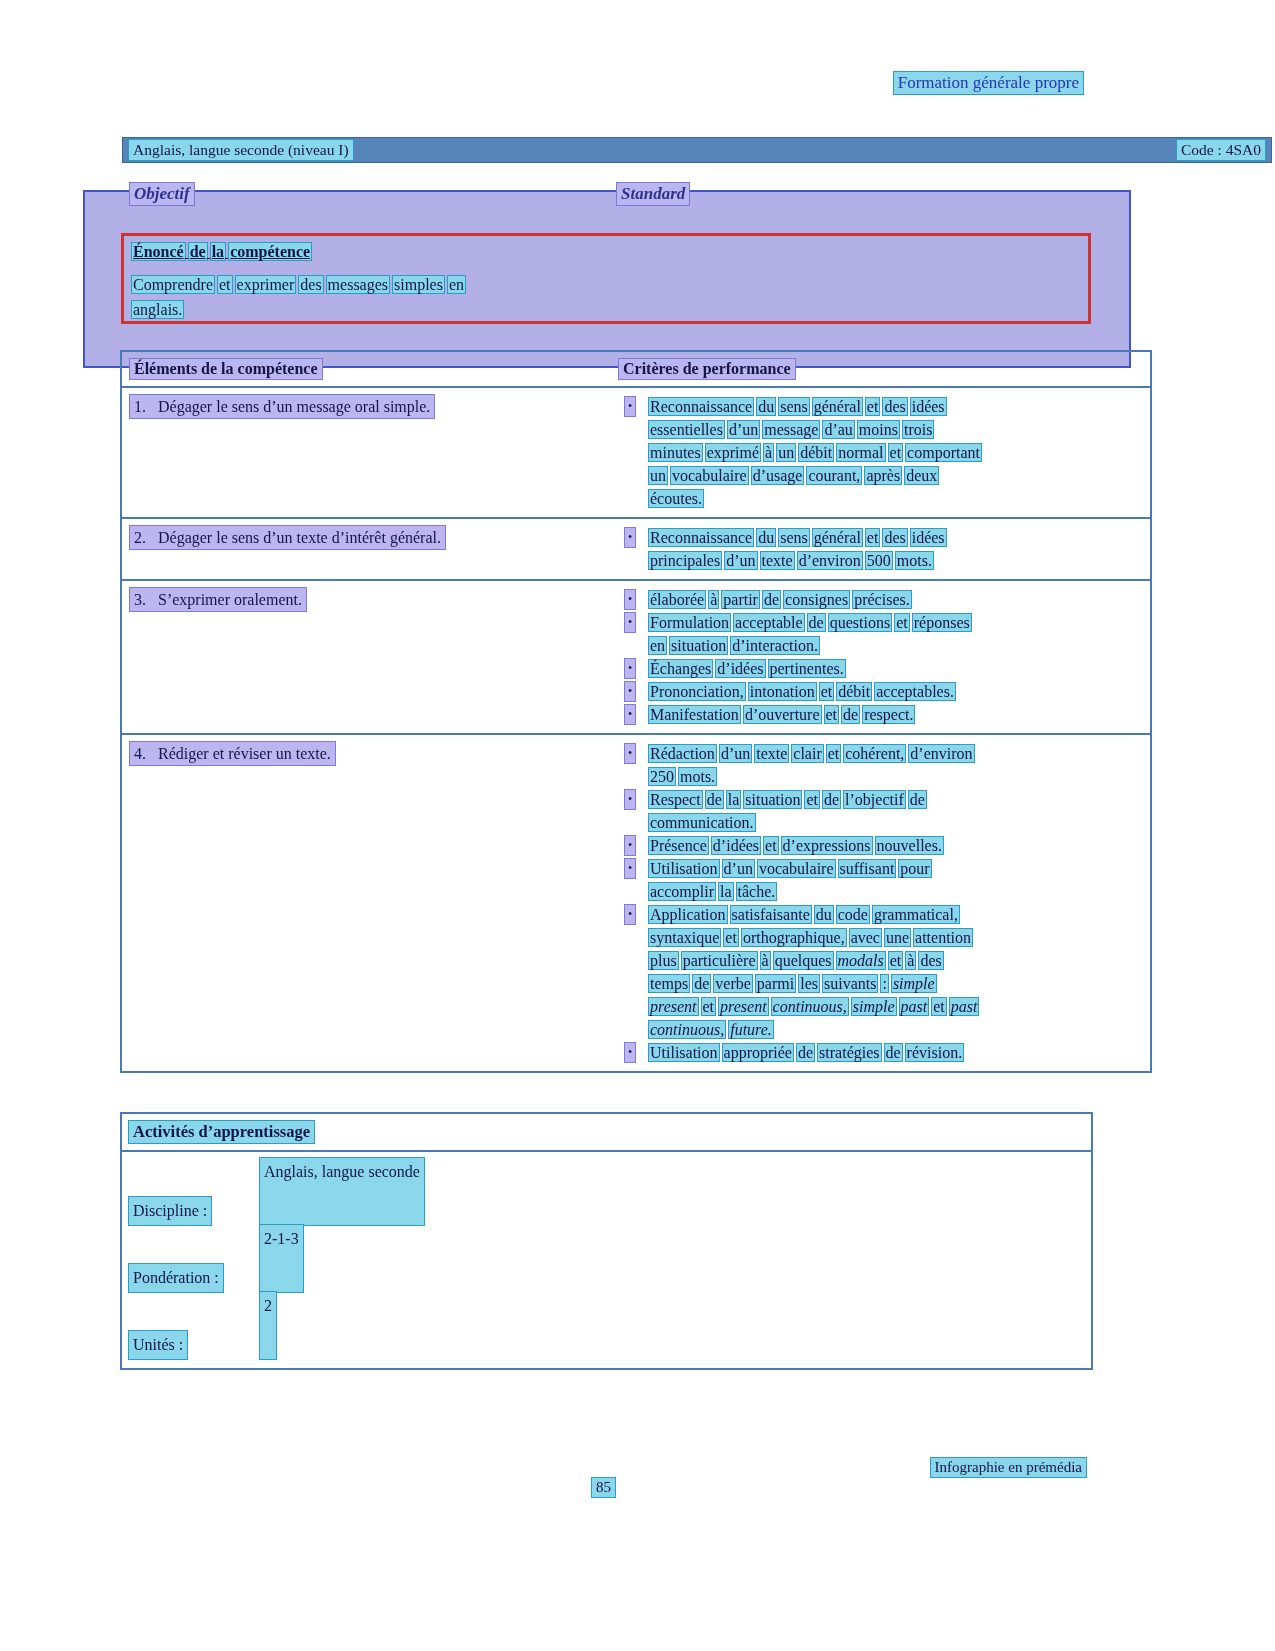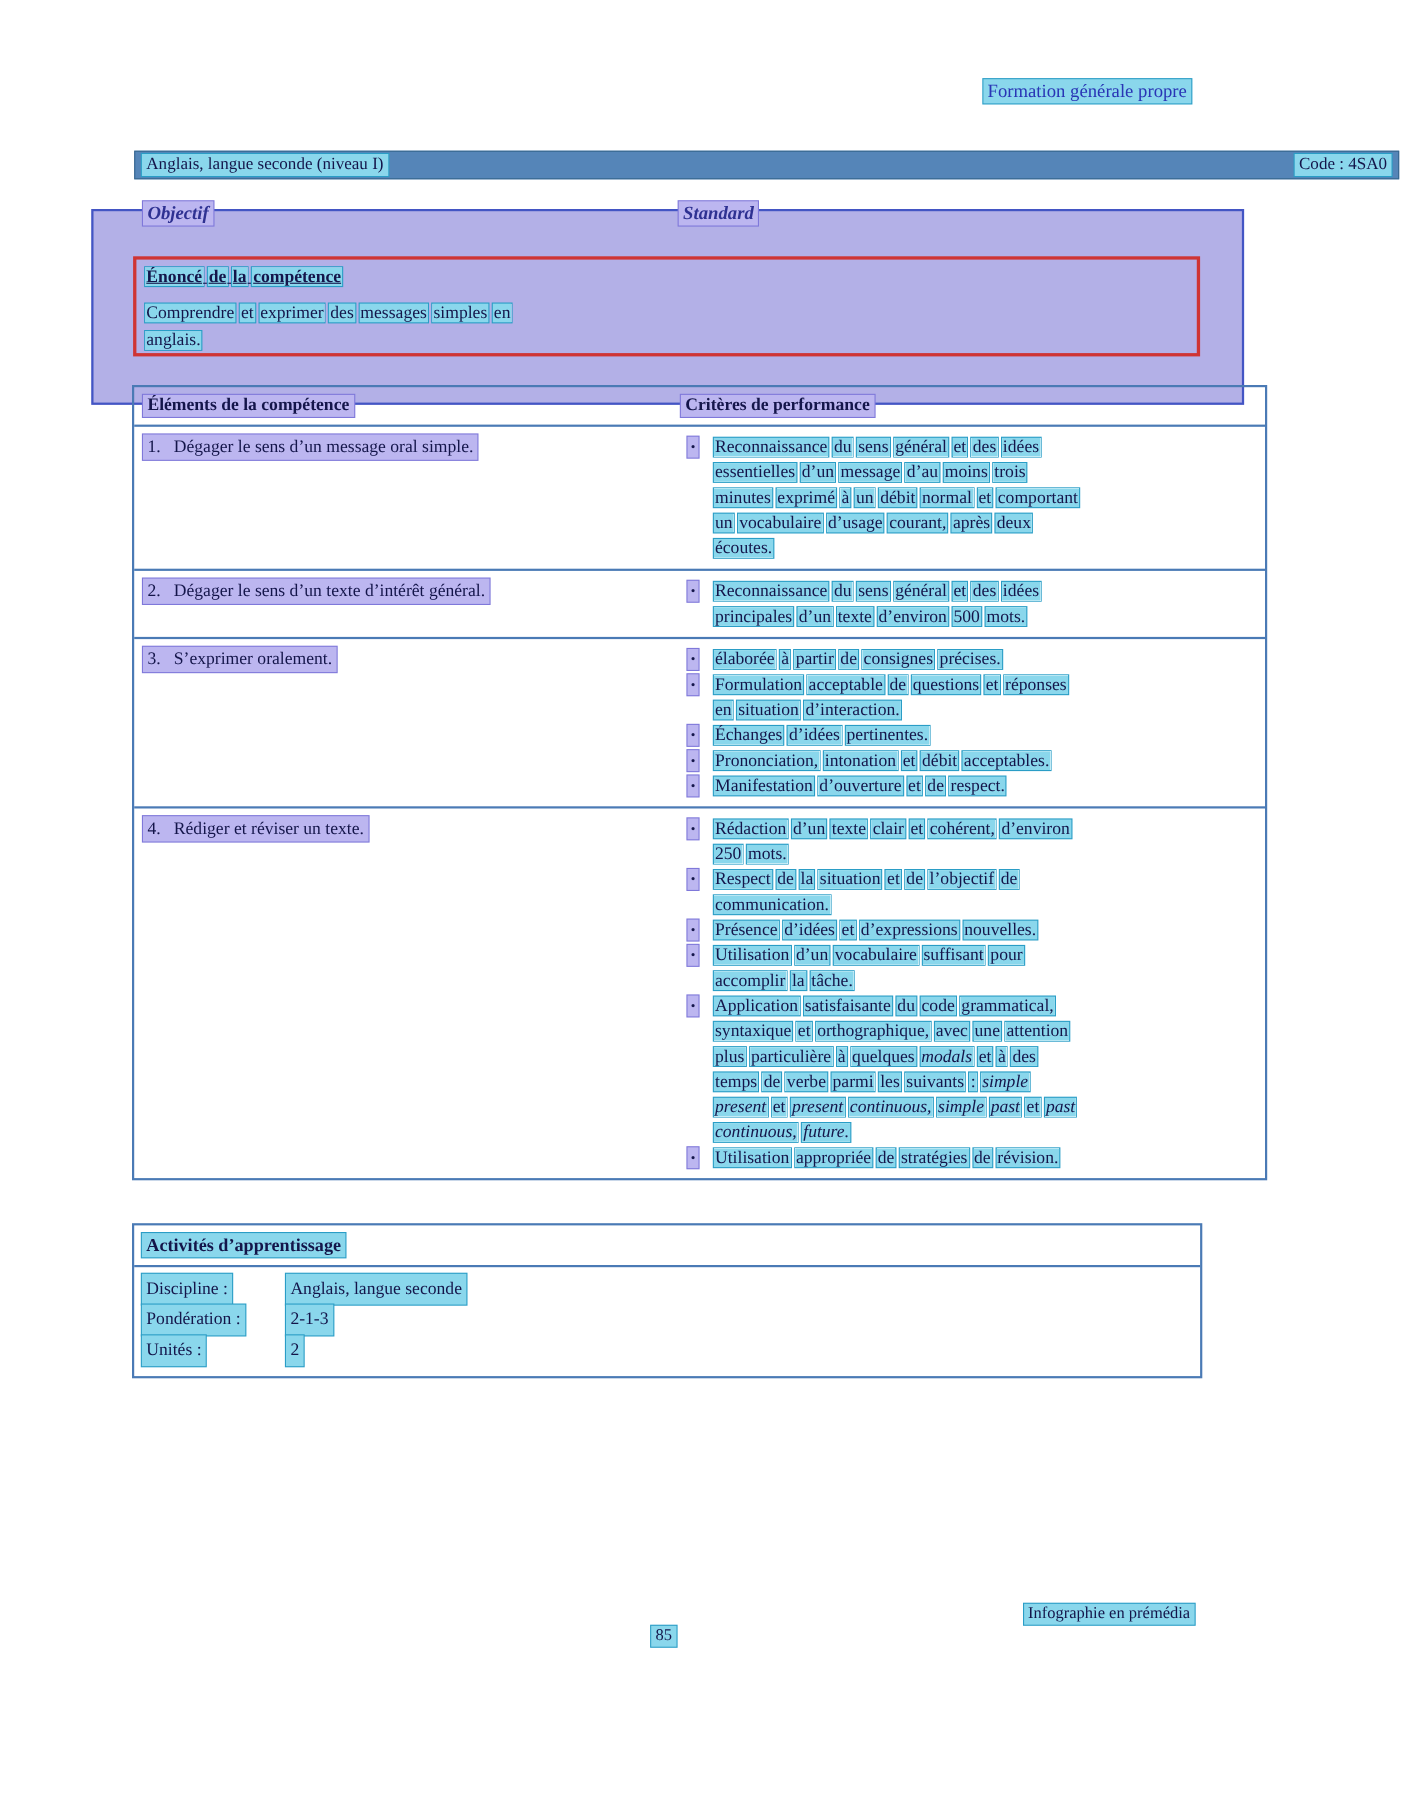--- a/index.html
+++ b/index.html
@@ -66,21 +66,21 @@
 
   .activities {
     position:absolute; left:120px; top:1112px; width:973px;
     border:2px solid var(--table-border,#4a7ab5);
   }
   .act-title-row { height:38px; border-bottom:2px solid var(--table-border,#4a7ab5);
     display:flex; align-items:center; padding-left:7px; }
   .act-title { font-weight:bold; font-size:16.5px; }
   .act-fields { padding:6px 7px 9px 7px; }
   .field { line-height:26px; display:flex; }
-  .flabel { width:131px; flex:none; }
+  .flabel { width:131px; flex:none;margin-top:39px; }
 
   .footer-label { position:absolute; top:1458px; right:189px; font-size:15px; }
   .page-number  { position:absolute; top:1478px; left:592px; font-size:15px; }
 </style>
 </head>
 <body>
 
 <div class="page">
 
   <div class="fgp bar bar-cyan">Formation générale propre</div>

